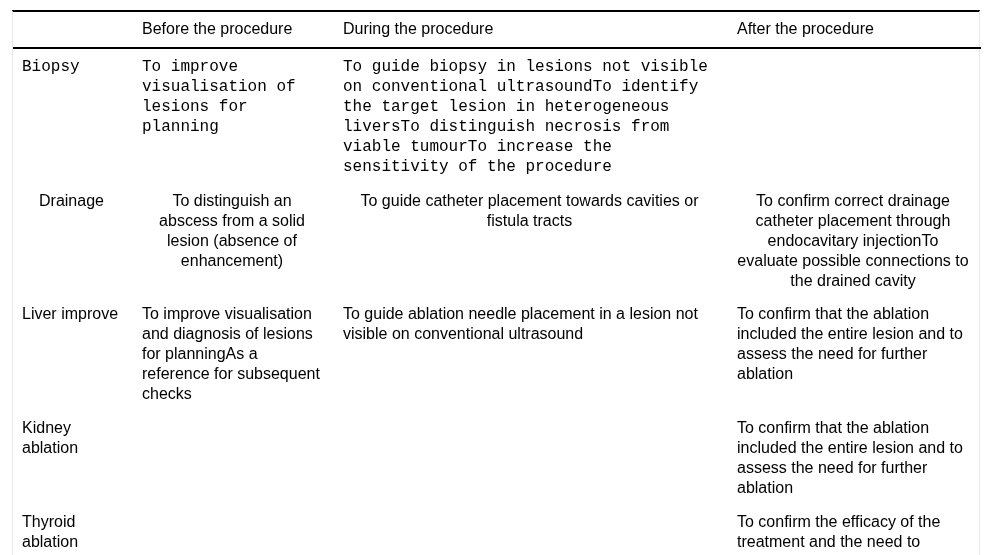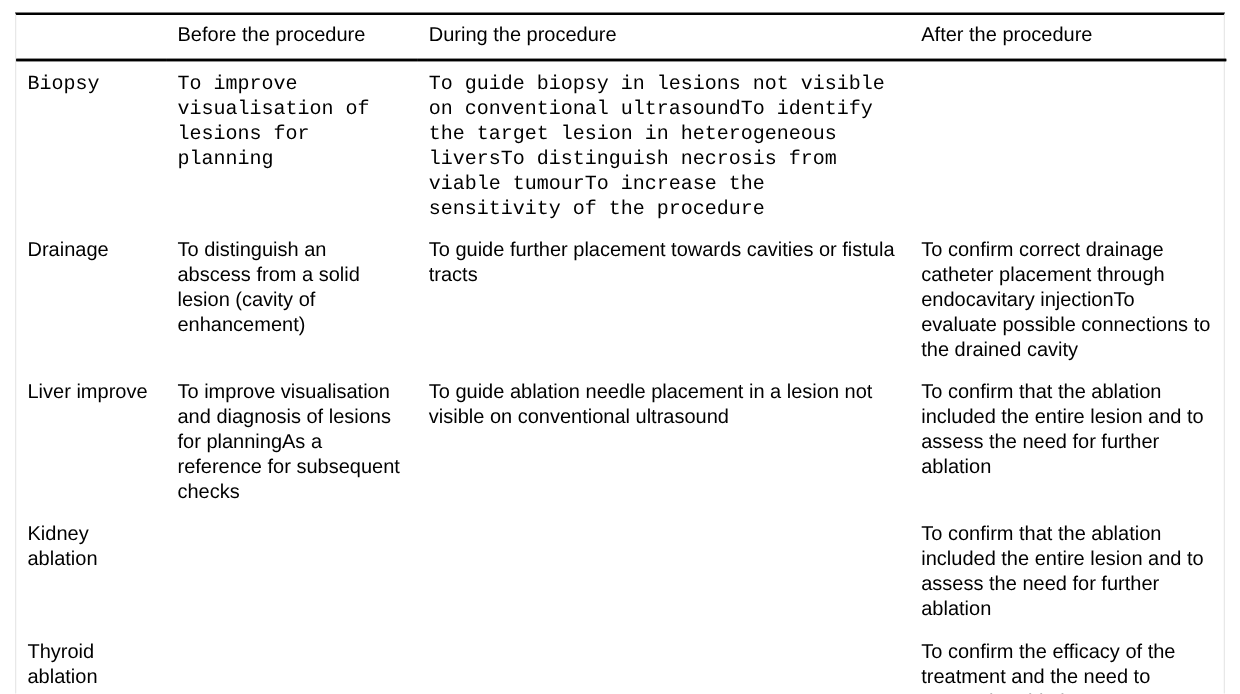--- a/index.html
+++ b/index.html
@@ -55,21 +55,21 @@
   }
 
   table.ceus-table tbody td {
     vertical-align: top;
     text-align: left;
     padding: 5px 12px 7px 9px;
     border: none;
   }
 
   tbody tr.row-biopsy  td { padding-top: 8px;  padding-bottom: 9px; font-family: Liberation Mono, monospace; }
-  tbody tr.row-drainage td { padding-top: 5px;  padding-bottom: 8px; }
+  tbody tr.row-drainage td { padding-top: 5px;  padding-bottom: 8px; text-align: center; }
   tbody tr.row-liver    td { padding-top: 5px;  padding-bottom: 9px; }
   tbody tr.row-kidney   td { padding-top: 5px;  padding-bottom: 9px; }
   tbody tr.row-thyroid  td { padding-top: 5px;  padding-bottom: 23px; }
 
   
   col.c1 { width: 120px; }
   col.c2 { width: 201px; }
   col.c3 { width: 394px; }
   col.c4 { width: 253px; }
 
@@ -109,24 +109,24 @@
             </td>
           <td>
               <span class="cell-text empty-cell"></span>
             </td>
         </tr>
         <tr class="row-drainage">
           <td>
               <span class="cell-text">Drainage</span>
             </td>
           <td>
-              <span class="cell-text">To distinguish an abscess from a solid lesion (cavity of enhancement)</span>
+              <span class="cell-text">To distinguish an abscess from a solid lesion (absence of enhancement)</span>
             </td>
           <td>
-              <span class="cell-text">To guide further placement towards cavities or fistula tracts</span>
+              <span class="cell-text">To guide catheter placement towards cavities or fistula tracts</span>
             </td>
           <td>
               <span class="cell-text">To confirm correct drainage catheter placement through endocavitary injectionTo evaluate possible connections to the drained cavity</span>
             </td>
         </tr>
         <tr class="row-liver">
           <td>
               <span class="cell-text">Liver improve</span>
             </td>
           <td>

